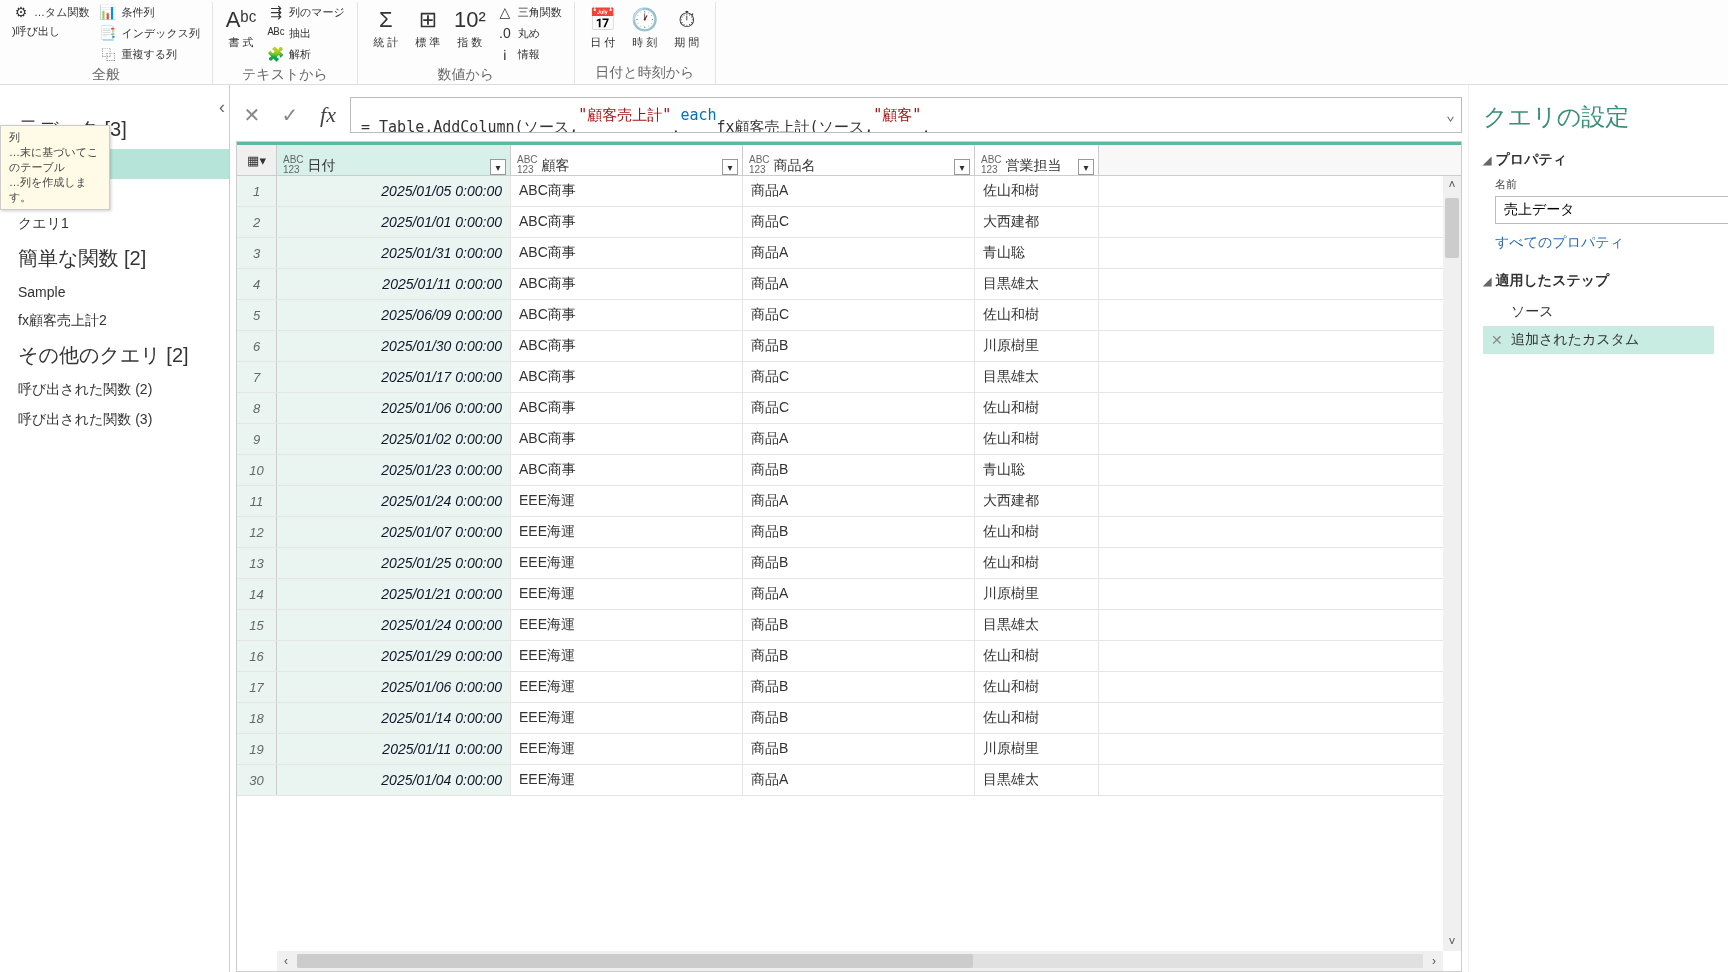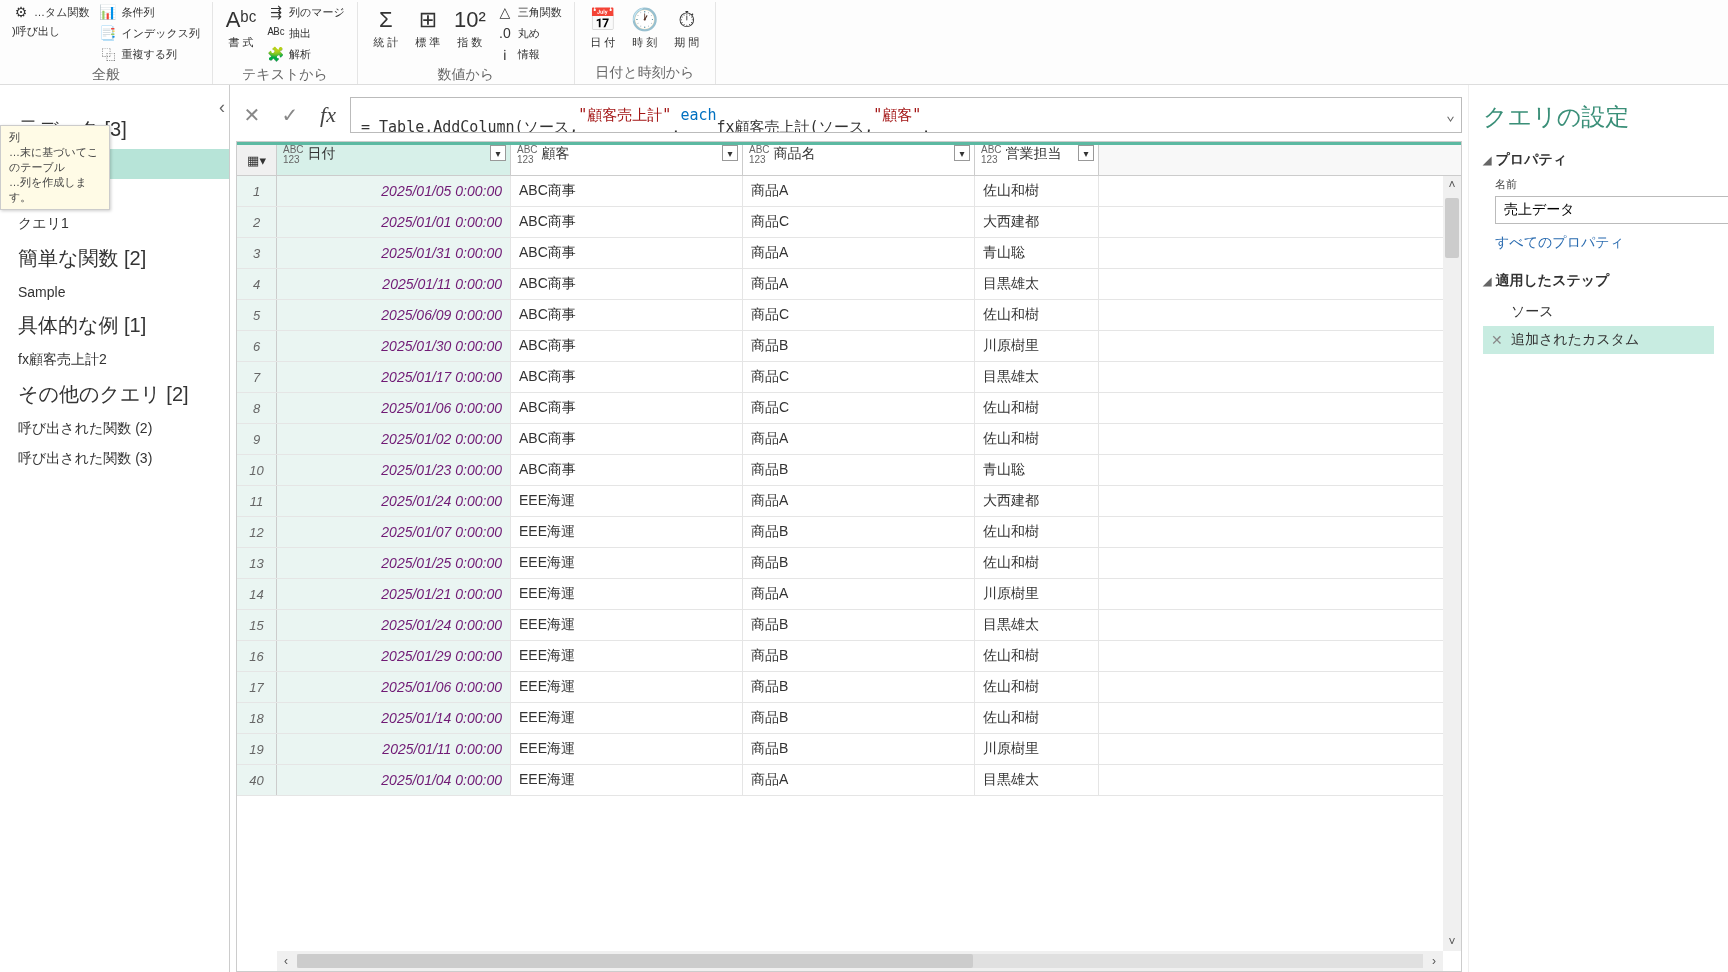--- a/index.html
+++ b/index.html
@@ -32,36 +32,36 @@
 .fb-fx { font-style: italic; font-family: serif; font-size: 22px; color: #444; }
 .fb-input { flex: 1; border: 1px solid #bbb; height: 36px; display: flex; align-items: center; padding: 0 10px; font-family: "Consolas", monospace; font-size: 15px; overflow: hidden; white-space: nowrap; position: relative; }
 .fb-expand { position: absolute; right: 6px; top: 8px; color: #666; cursor: pointer; }
 .fb-kw { color: #0070c0; }
 .fb-str { color: #a31515; }
 .fb-id { color: #333; margin-top: 25px; }
 
 .grid-wrap { flex: 1; overflow: hidden; border: 1px solid #ccc; position: relative; display: flex; flex-direction: column; }
 .grid-header { display: flex; background: #f8f8f8; border-bottom: 1px solid #ccc; height: 34px; border-top: 3px solid #5cb9a2; }
 .rownum-header { width: 40px; border-right: 1px solid #ccc; background: #f0f0f0; display: flex; align-items: center; justify-content: center; }
-.col-header { border-right: 1px solid #ccc; display: flex; align-items: flex-start; padding: 0 6px; position: relative; background: #fff; }
+.col-header { border-right: 1px solid #ccc; display: flex; align-items: flex-end; padding: 0 6px; position: relative; background: #fff; }
 .col-header .type-icon { font-size: 10px; color: #666; margin-right: 4px; line-height: 1; }
 .col-header .col-name { font-size: 14px; flex: 1; }
 .col-header .dropdown { position: absolute; right: 4px; border: 1px solid #999; width: 16px; height: 16px; display: flex; align-items: center; justify-content: center; font-size: 10px; background: #fff; cursor: pointer; }
 .col-date { width: 234px; background: #d7f0e9; }
 .col-cust { width: 232px; }
 .col-prod { width: 232px; }
 .col-rep { width: 124px; }
 
 .grid-body { flex: 1; overflow: hidden; position: relative; }
 .grid-rows { }
 .grid-row { display: flex; height: 31px; border-bottom: 1px solid #e5e5e5; }
 .grid-row.first { background: #fff; }
 .rownum { width: 40px; background: #eaf5f2; border-right: 1px solid #ccc; display: flex; align-items: center; justify-content: center; color: #666; font-style: italic; font-size: 13px; }
 .cell { border-right: 1px solid #e5e5e5; display: flex; align-items: center; padding: 0 8px; font-size: 14px; overflow: hidden; white-space: nowrap; }
-.cell-date { width: 234px; background: #eaf5f2; justify-content: flex-end; font-style: italic; color: #701a75; }
+.cell-date { width: 234px; background: #eaf5f2; justify-content: flex-end; font-style: italic; color: #0f172a; }
 .cell-cust { width: 232px; }
 .cell-prod { width: 232px; }
 .cell-rep { width: 124px; }
 
 .vscroll { position: absolute; right: 0; top: 34px; bottom: 20px; width: 18px; background: #f0f0f0; display: flex; flex-direction: column; align-items: center; }
 .vscroll-btn { height: 18px; width: 18px; display: flex; align-items: center; justify-content: center; font-size: 12px; cursor: pointer; color: #555; }
 .vscroll-thumb { width: 14px; background: #ccc; height: 60px; margin-top: 4px; border-radius: 2px; }
 .hscroll { position: absolute; bottom: 0; left: 40px; right: 18px; height: 20px; background: #f0f0f0; display: flex; align-items: center; }
 .hscroll-btn { width: 18px; height: 18px; display: flex; align-items: center; justify-content: center; font-size: 12px; cursor: pointer; color: #555; }
 .hscroll-track { flex: 1; height: 14px; background: #e0e0e0; margin: 0 2px; position: relative; }
@@ -205,21 +205,20 @@
         <div>…末に基づいてこのテーブル</div>
         <div>…列を作成します。</div>
       </div>
       <div class="queries-list" id="queries-list">
           <div class="query-item group">元データ [3]</div>
           <div class="query-item selected">売上データ</div>
           <div class="query-item">fx顧客売上計</div>
           <div class="query-item">クエリ1</div>
           <div class="query-item group">簡単な関数 [2]</div>
           <div class="query-item">Sample</div>
-          <div class="query-item group">具体的な例 [1]</div>
           <div class="query-item">fx顧客売上計2</div>
           <div class="query-item group">その他のクエリ [2]</div>
           <div class="query-item">呼び出された関数 (2)</div>
           <div class="query-item">呼び出された関数 (3)</div>
         </div>
     </div>
 
     <div class="center">
       <div class="formula-bar">
         <div class="fb-btn">✕</div>
@@ -392,21 +391,21 @@
                 <div class="cell cell-rep">佐山和樹</div>
               </div>
               <div class="grid-row">
                 <div class="rownum">19</div>
                 <div class="cell cell-date">2025/01/11 0:00:00</div>
                 <div class="cell cell-cust">EEE海運</div>
                 <div class="cell cell-prod">商品B</div>
                 <div class="cell cell-rep">川原樹里</div>
               </div>
               <div class="grid-row">
-                <div class="rownum">40</div>
+                <div class="rownum">30</div>
                 <div class="cell cell-date">2025/01/04 0:00:00</div>
                 <div class="cell cell-cust">EEE海運</div>
                 <div class="cell cell-prod">商品A</div>
                 <div class="cell cell-rep">目黒雄太</div>
               </div>
             </div>
         </div>
 
         <div class="vscroll">
           <div class="vscroll-btn">˄</div>

